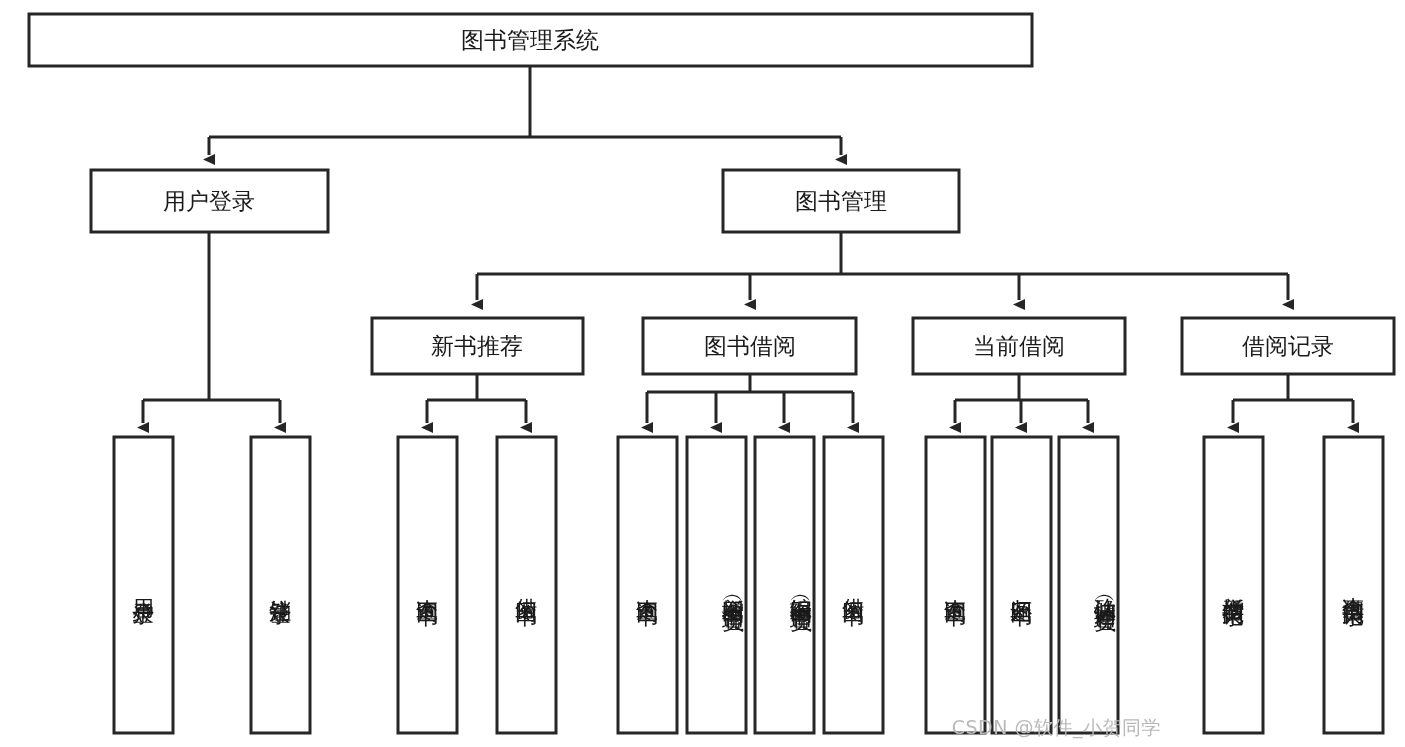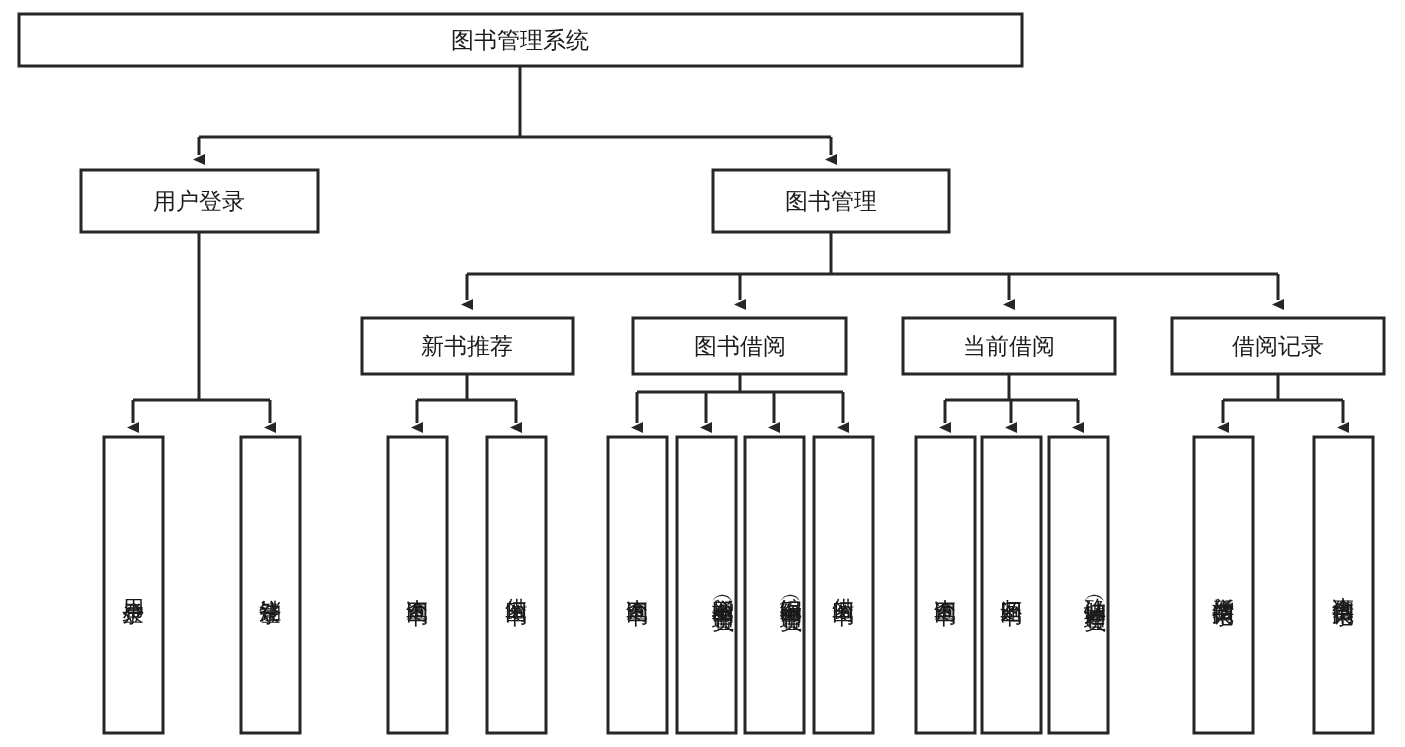--- a/index.html
+++ b/index.html
@@ -12,20 +12,21 @@
     width: 1405px;
     height: 747px;
     font-family: "DejaVu Sans", "Liberation Sans", sans-serif;
     overflow: hidden;
   }
   #diagram-root {
     position: relative;
     width: 1163px;
     height: 747px;
     background: #ffffff;
+    margin-left: 10px;
   }
   svg.chart-canvas {
     position: absolute;
     top: 0;
     left: 0;
     width: 1405px;
     height: 747px;
     display: block;
   }
   .node-rect {
@@ -201,13 +202,14 @@
   <div class="node-label-v" style="left:745px; top:437px; width:59px; height:296px; align-items:flex-start; padding-top:8px; box-sizing:border-box;">编辑图书（管理员）</div>
   <div class="node-label-v" style="left:814px; top:437px; width:59px; height:296px;">借阅图书</div>
 
   <div class="node-label-v" style="left:916px; top:437px; width:59px; height:296px;">查询图书</div>
   <div class="node-label-v" style="left:982px; top:437px; width:59px; height:296px;">归还图书</div>
   <div class="node-label-v" style="left:1049px; top:437px; width:59px; height:296px; align-items:flex-start; padding-top:8px; box-sizing:border-box;">确认归还（管理员）</div>
 
   <div class="node-label-v" style="left:1194px; top:437px; width:59px; height:296px;">新增借阅记录</div>
   <div class="node-label-v" style="left:1314px; top:437px; width:59px; height:296px;">查询借阅记录</div>
 
+  <div class="watermark">CSDN @软件_小贺同学</div>
 </div>
 
 </body></html>

